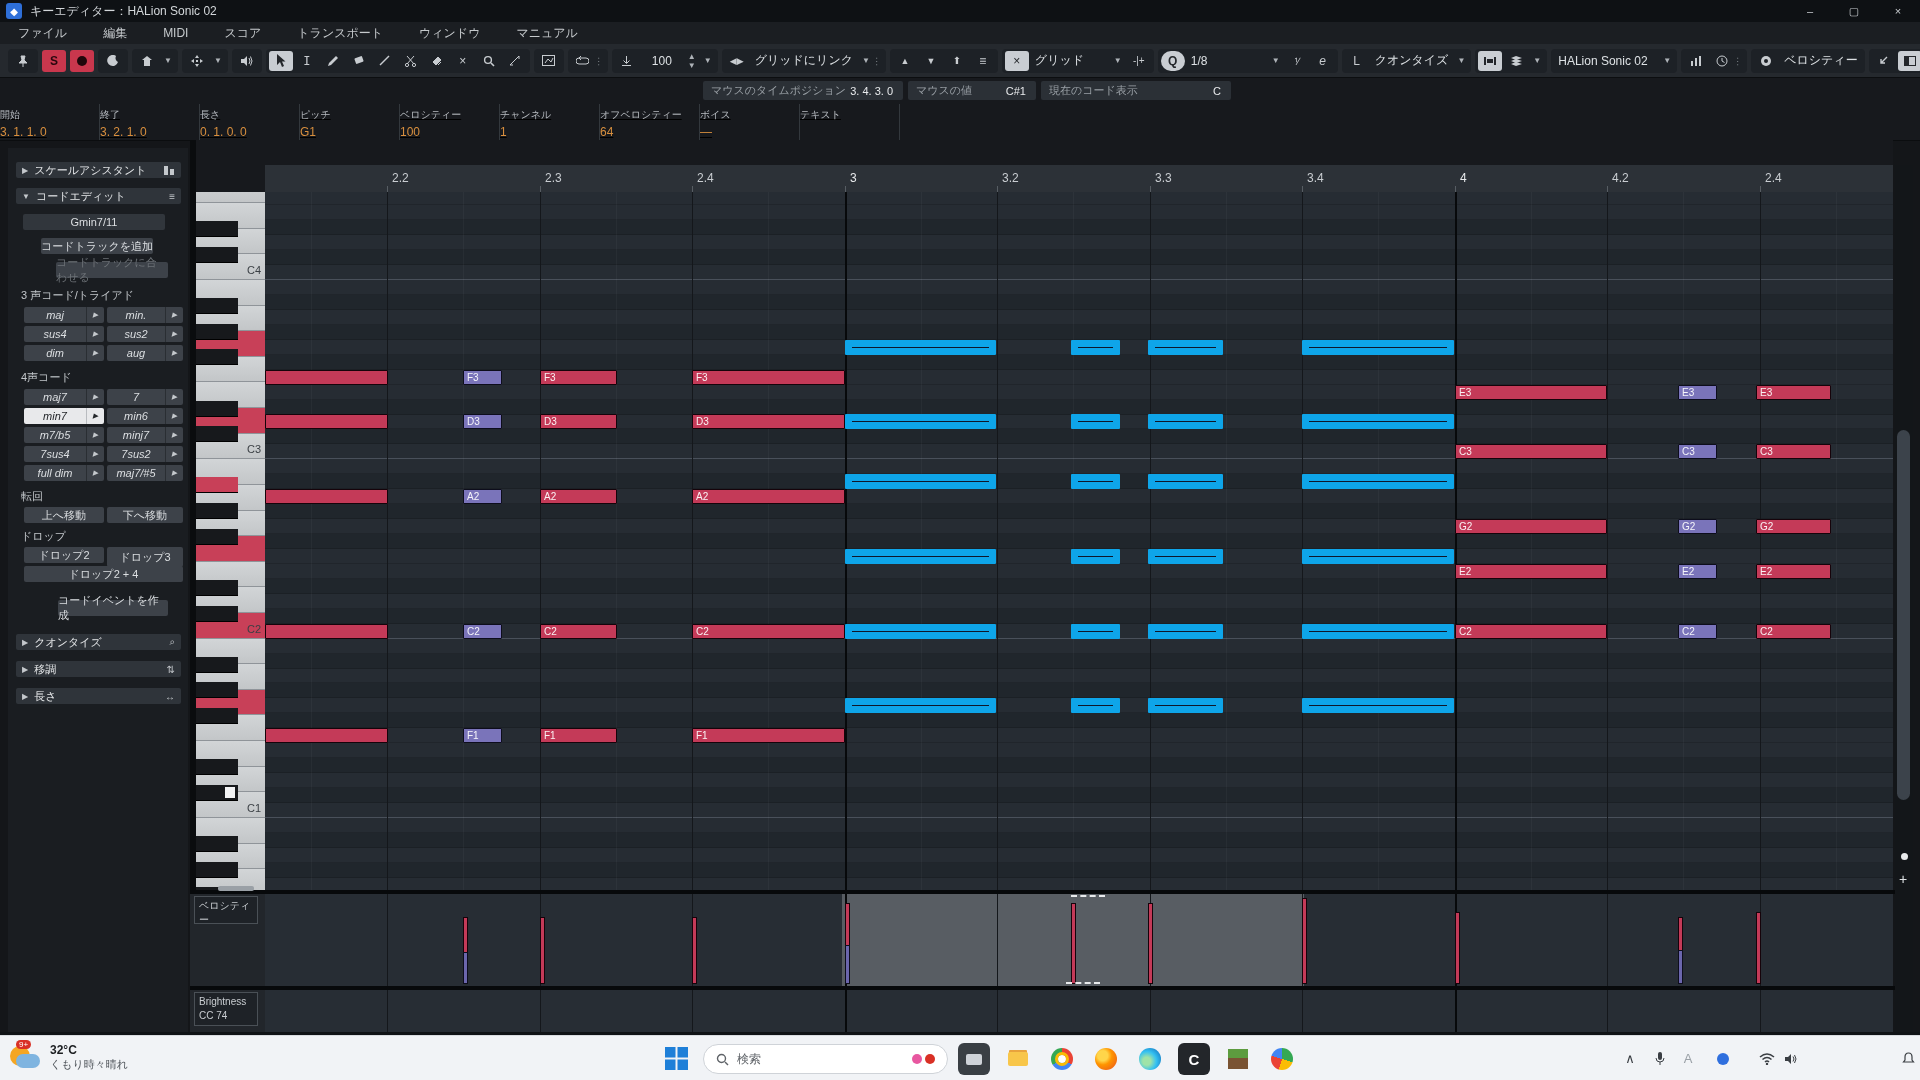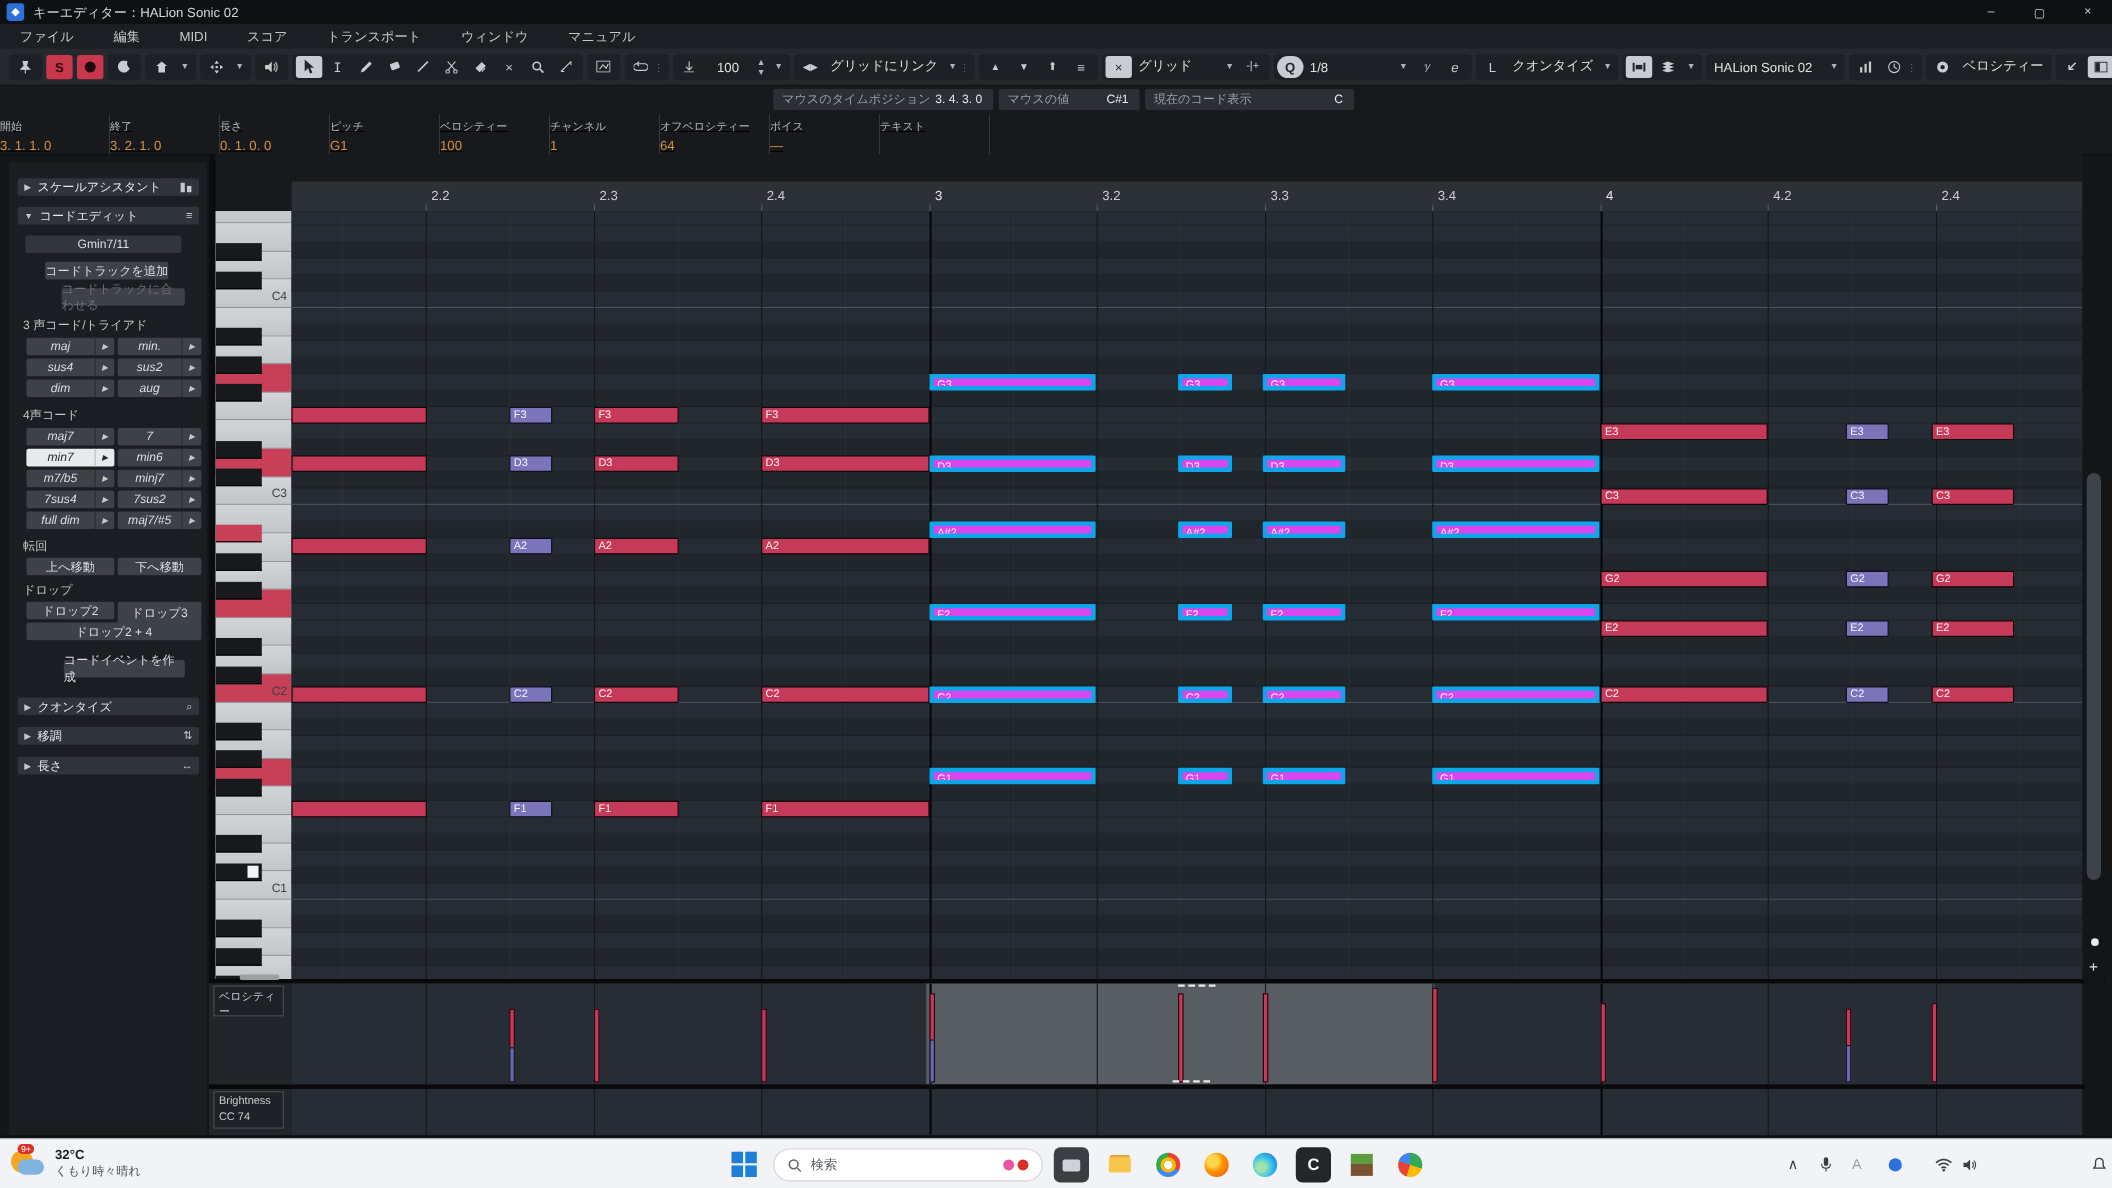--- a/index.html
+++ b/index.html
@@ -57,21 +57,21 @@
   .bkey.hl{background:#c84058;}
   .clabel{position:absolute;right:4px;font-size:11px;color:#3a3f44;}
   #note-grid{left:265px;top:192px;width:1628px;height:698px;background:#262c33;overflow:hidden;}
   .grow{position:absolute;left:0;width:1628px;height:15px;box-sizing:border-box;border-bottom:1px solid rgba(0,0,0,0.14);}
   .grow.blk{background:#20262c;}
   .grow.oct{border-bottom:1px solid #49505a;}
   .vline{position:absolute;top:0;width:1px;}
   .note{position:absolute;box-sizing:border-box;border-radius:1px;font-size:10px;line-height:13px;color:rgba(255,255,255,0.93);padding-left:3px;overflow:hidden;white-space:nowrap;}
   .note.red{background:#c43a58;border:1px solid #16030a;}
   .note.purple{background:#7a74ba;border:1px solid #0d0d1c;}
-  .note.black{background:#d946ef;border:4px solid #0ea5e9;}
+  .note.black{background:#0f172a;border:7px solid #0ea5e9;}
   .lane-left{left:190px;width:75px;background:#22262b;}
   .lanebox{position:absolute;left:4px;top:2px;border:1px solid #4a5056;background:#1e2227;color:#c9cdd1;font-size:10px;padding:2px 4px;box-sizing:border-box;}
   #vel-lane{left:265px;top:894px;width:1628px;height:92px;background:#272d34;overflow:hidden;}
   #cc-lane{left:265px;top:990px;width:1628px;height:42px;background:#272d34;overflow:hidden;}
   .velbar{position:absolute;width:5px;background:#c43a58;border:1px solid #16030a;box-sizing:border-box;}
   .velbar.blue{background:#6b66ad;border-color:#0d0d1c;}
   .divider{left:190px;width:1723px;height:4px;background:#07090b;}
   .dash{position:absolute;width:34px;height:0;border-top:2px dashed #e8eaec;}
   #vscroll{left:1895px;top:165px;width:18px;height:867px;background:#131619;}
   .vthumb{position:absolute;left:2px;width:13px;border-radius:7px;background:#3c434b;}

